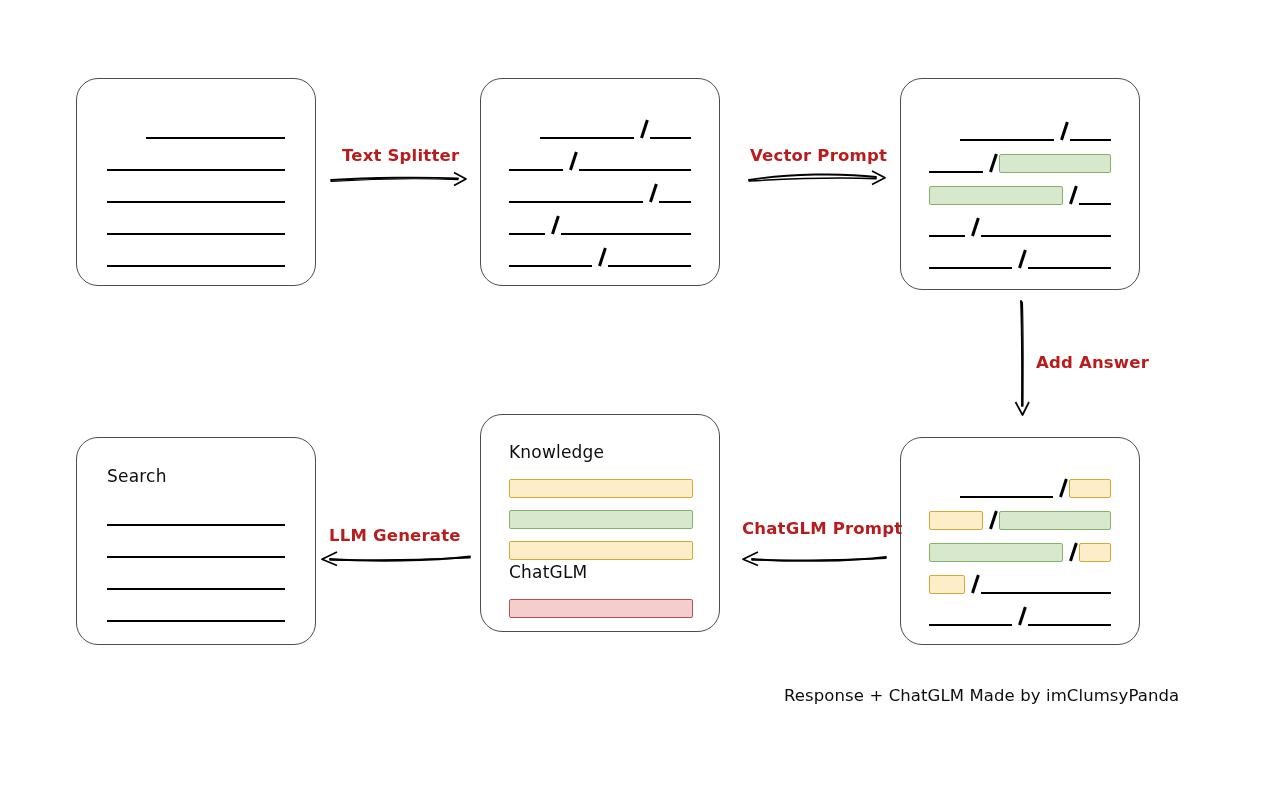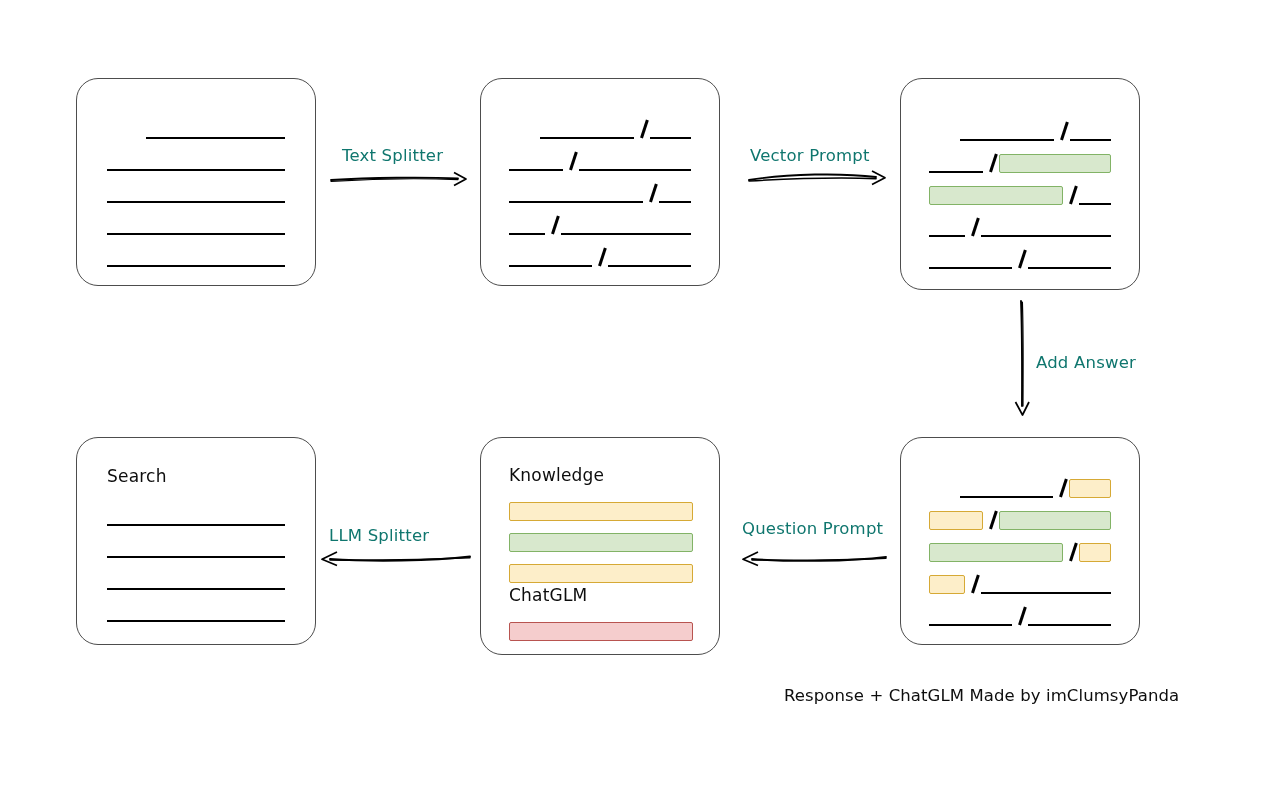--- a/index.html
+++ b/index.html
@@ -112,23 +112,23 @@
 
   
   .arrow {
     position: absolute;
   }
   .arrow svg { display: block; overflow: visible; }
   .arrow-label {
     position: absolute;
     font-family: "DejaVu Sans", sans-serif;
     font-size: 16.5px;
-    font-weight: 400;
+    font-weight: 700;
     letter-spacing: 0.2px;
-    color: #0f766e;
+    color: #b91c1c;
     white-space: nowrap;
   }
 
   
   .caption {
     position: absolute;
     font-family: "DejaVu Sans", sans-serif;
     font-size: 16.5px;
     font-weight: 500;
     letter-spacing: 0.1px;
@@ -280,42 +280,42 @@
   </div>
 </div>
 
 <div class="arrow" style="left:740px; top:548px; width:148px; height:20px;">
   <svg width="148" height="20" viewBox="0 0 148 20" aria-hidden="true">
     <path d="M146,9 C110,13.5 50,14 12,11" stroke="#000" stroke-width="1.9" fill="none" stroke-linecap="round"></path>
     <path d="M146,10.2 C106,12 50,12.6 12,12" stroke="#000" stroke-width="1.4" fill="none" stroke-linecap="round"></path>
     <path d="M18,4 L3,11.3 L18,17.5" stroke="#000" stroke-width="1.7" fill="none" stroke-linejoin="round"></path>
   </svg>
 </div>
-<div class="arrow-label" style="left:742px; top:519px;">Question Prompt</div>
-
-<div class="card" style="left:480px; top:437px; width:240px; height:218px;">
+<div class="arrow-label" style="left:742px; top:519px;">ChatGLM Prompt</div>
+
+<div class="card" style="left:480px; top:414px; width:240px; height:218px;">
   <div class="card-label" style="left:28px; top:27px;">Knowledge</div>
 
   <div class="bar yellow" style="left:28px; top:64px; width:184px;"></div>
   <div class="bar green" style="left:28px; top:95px; width:184px;"></div>
   <div class="bar yellow" style="left:28px; top:126px; width:184px;"></div>
 
   <div class="card-label" style="left:28px; top:147px;">ChatGLM</div>
 
   <div class="bar red" style="left:28px; top:184px; width:184px;"></div>
 </div>
 
 <div class="arrow" style="left:320px; top:548px; width:152px; height:20px;">
   <svg width="152" height="20" viewBox="0 0 152 20" aria-hidden="true">
     <path d="M150,8.5 C112,13 52,14 10,11" stroke="#000" stroke-width="1.9" fill="none" stroke-linecap="round"></path>
     <path d="M150,9.8 C108,11.8 52,12.6 10,12" stroke="#000" stroke-width="1.4" fill="none" stroke-linecap="round"></path>
     <path d="M17,4 L2,11.3 L17,17.5" stroke="#000" stroke-width="1.7" fill="none" stroke-linejoin="round"></path>
   </svg>
 </div>
-<div class="arrow-label" style="left:329px; top:526px;">LLM Splitter</div>
+<div class="arrow-label" style="left:329px; top:526px;">LLM Generate</div>
 
 <div class="card" style="left:76px; top:437px; width:240px; height:208px;">
   <div class="card-label" style="left:30px; top:28px;">Search</div>
   <div class="card-inner" style="left:30px; right:30px; top:66px; bottom:20px;">
     <div class="row" style="top:0px;">
       <div class="seg rule" style="width:100%;"></div>
     </div>
     <div class="row" style="top:32px;">
       <div class="seg rule" style="width:100%;"></div>
     </div>

